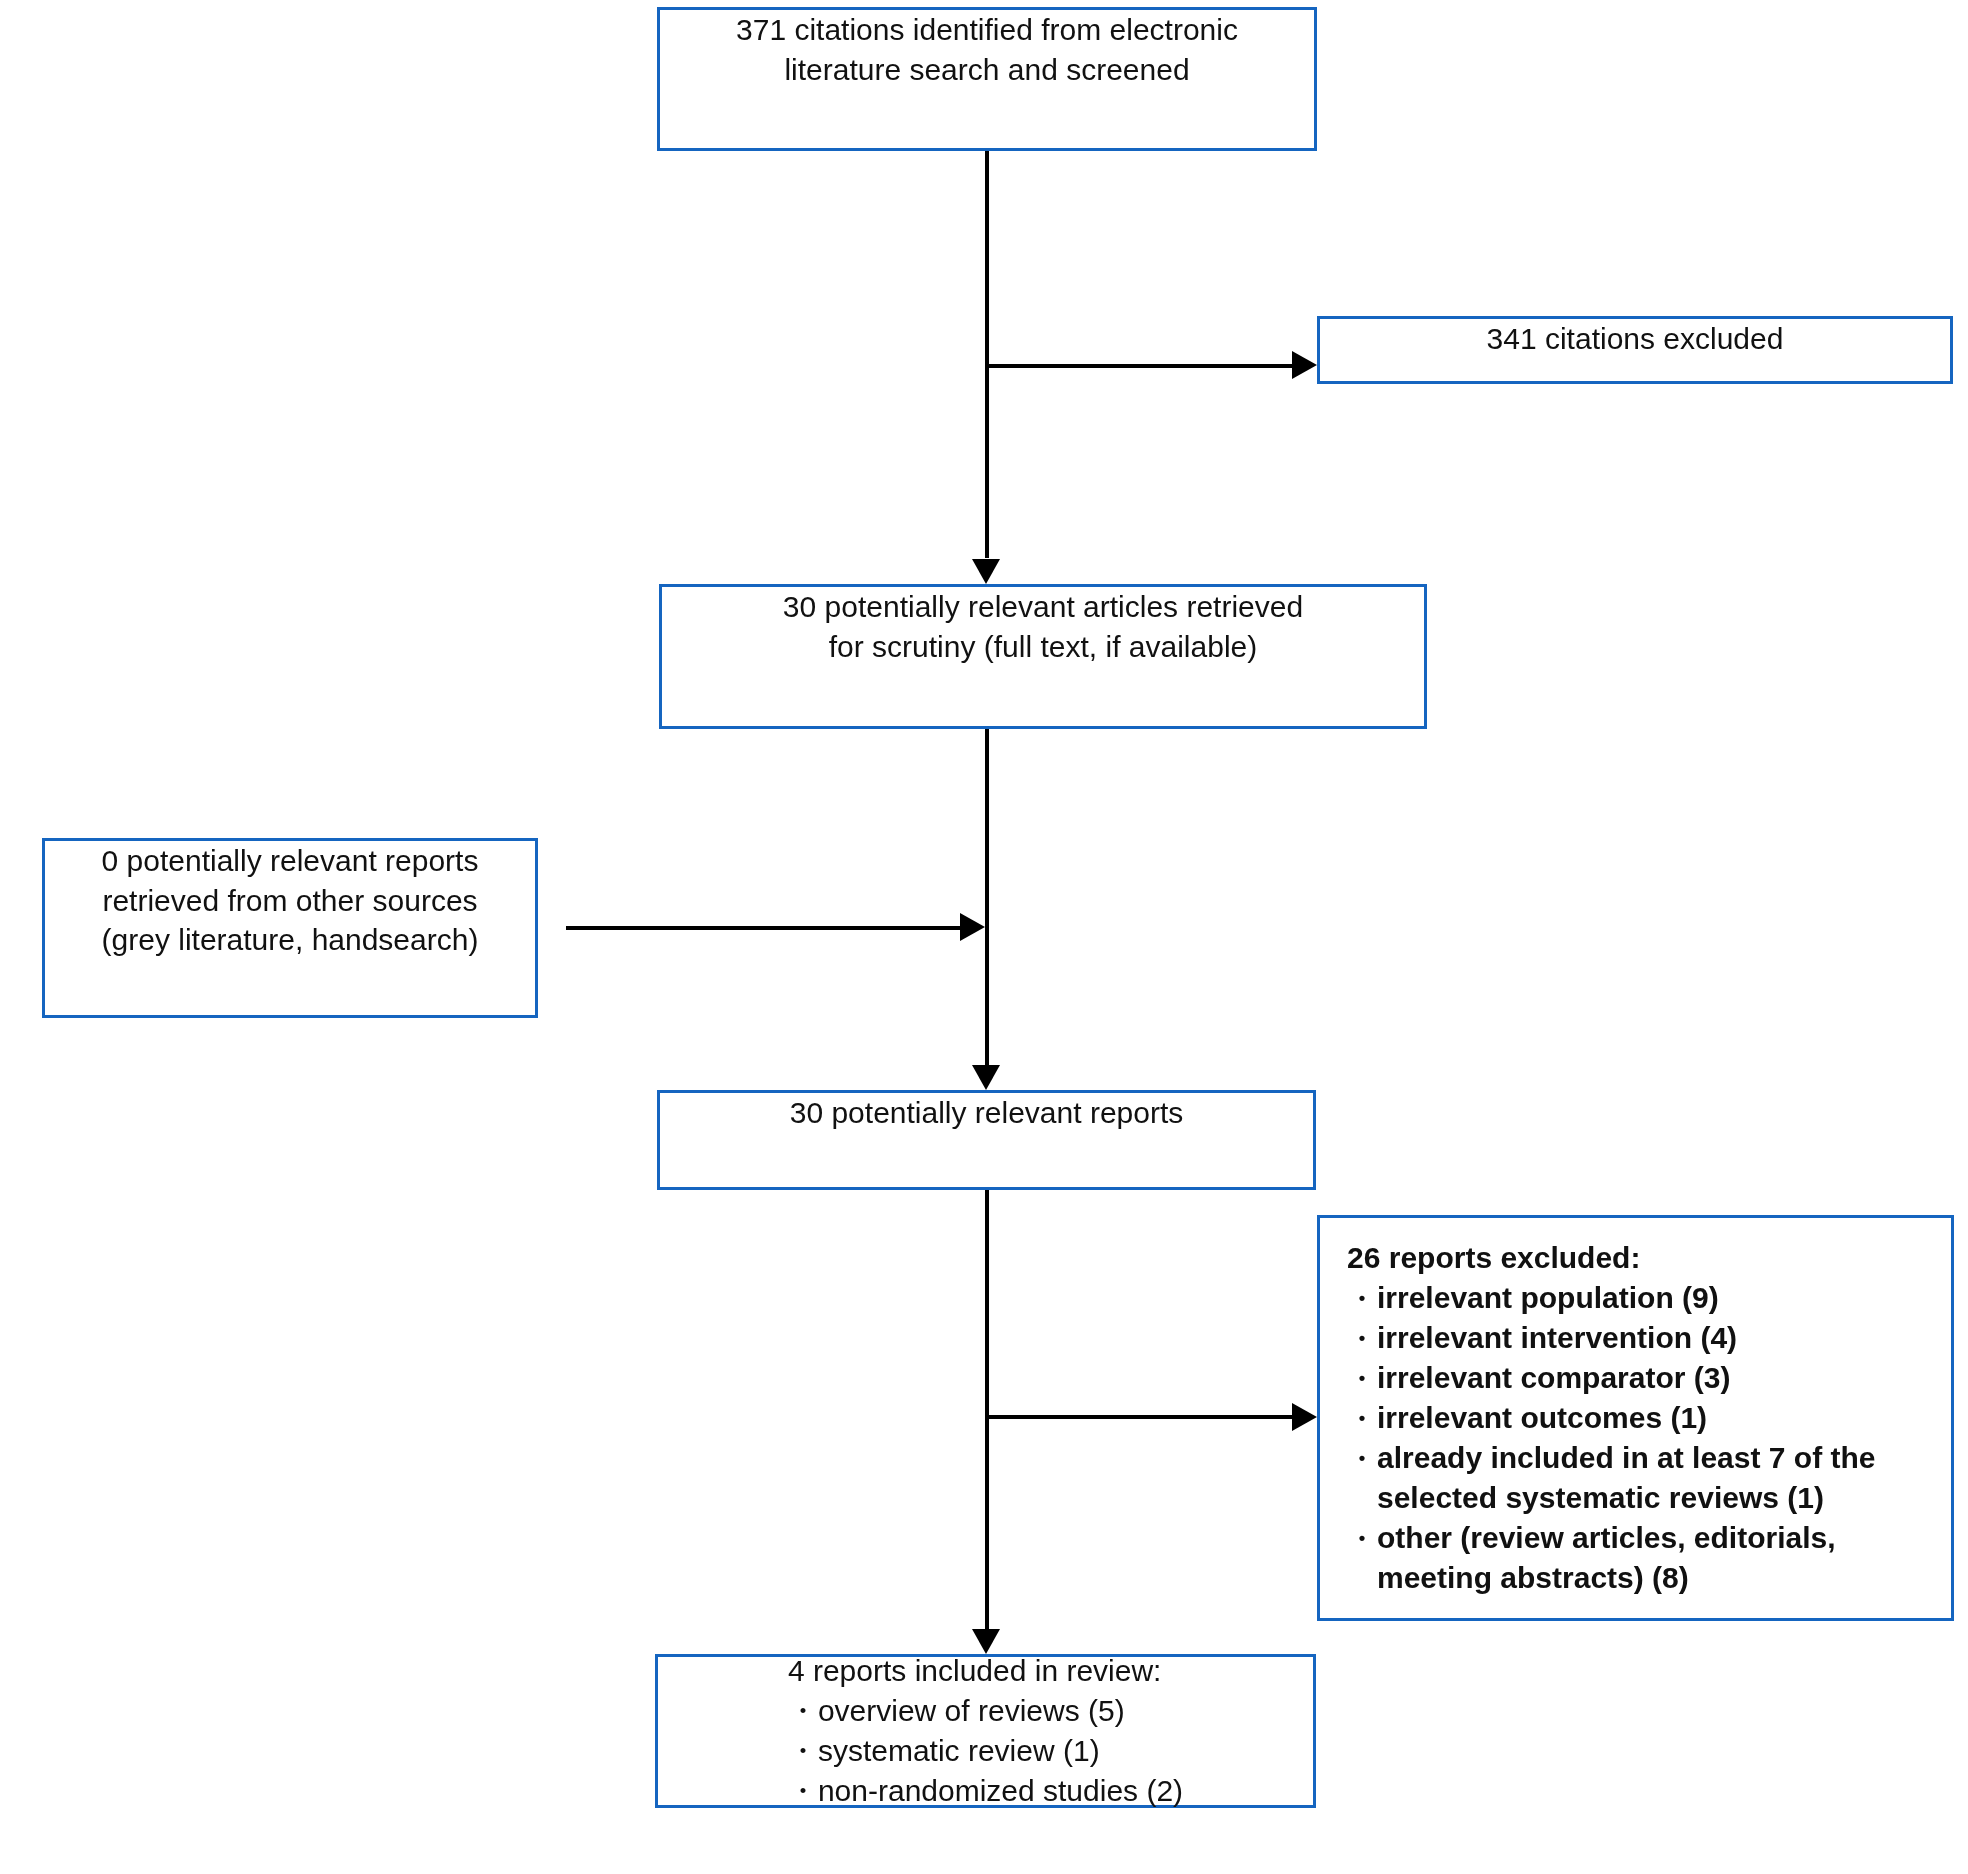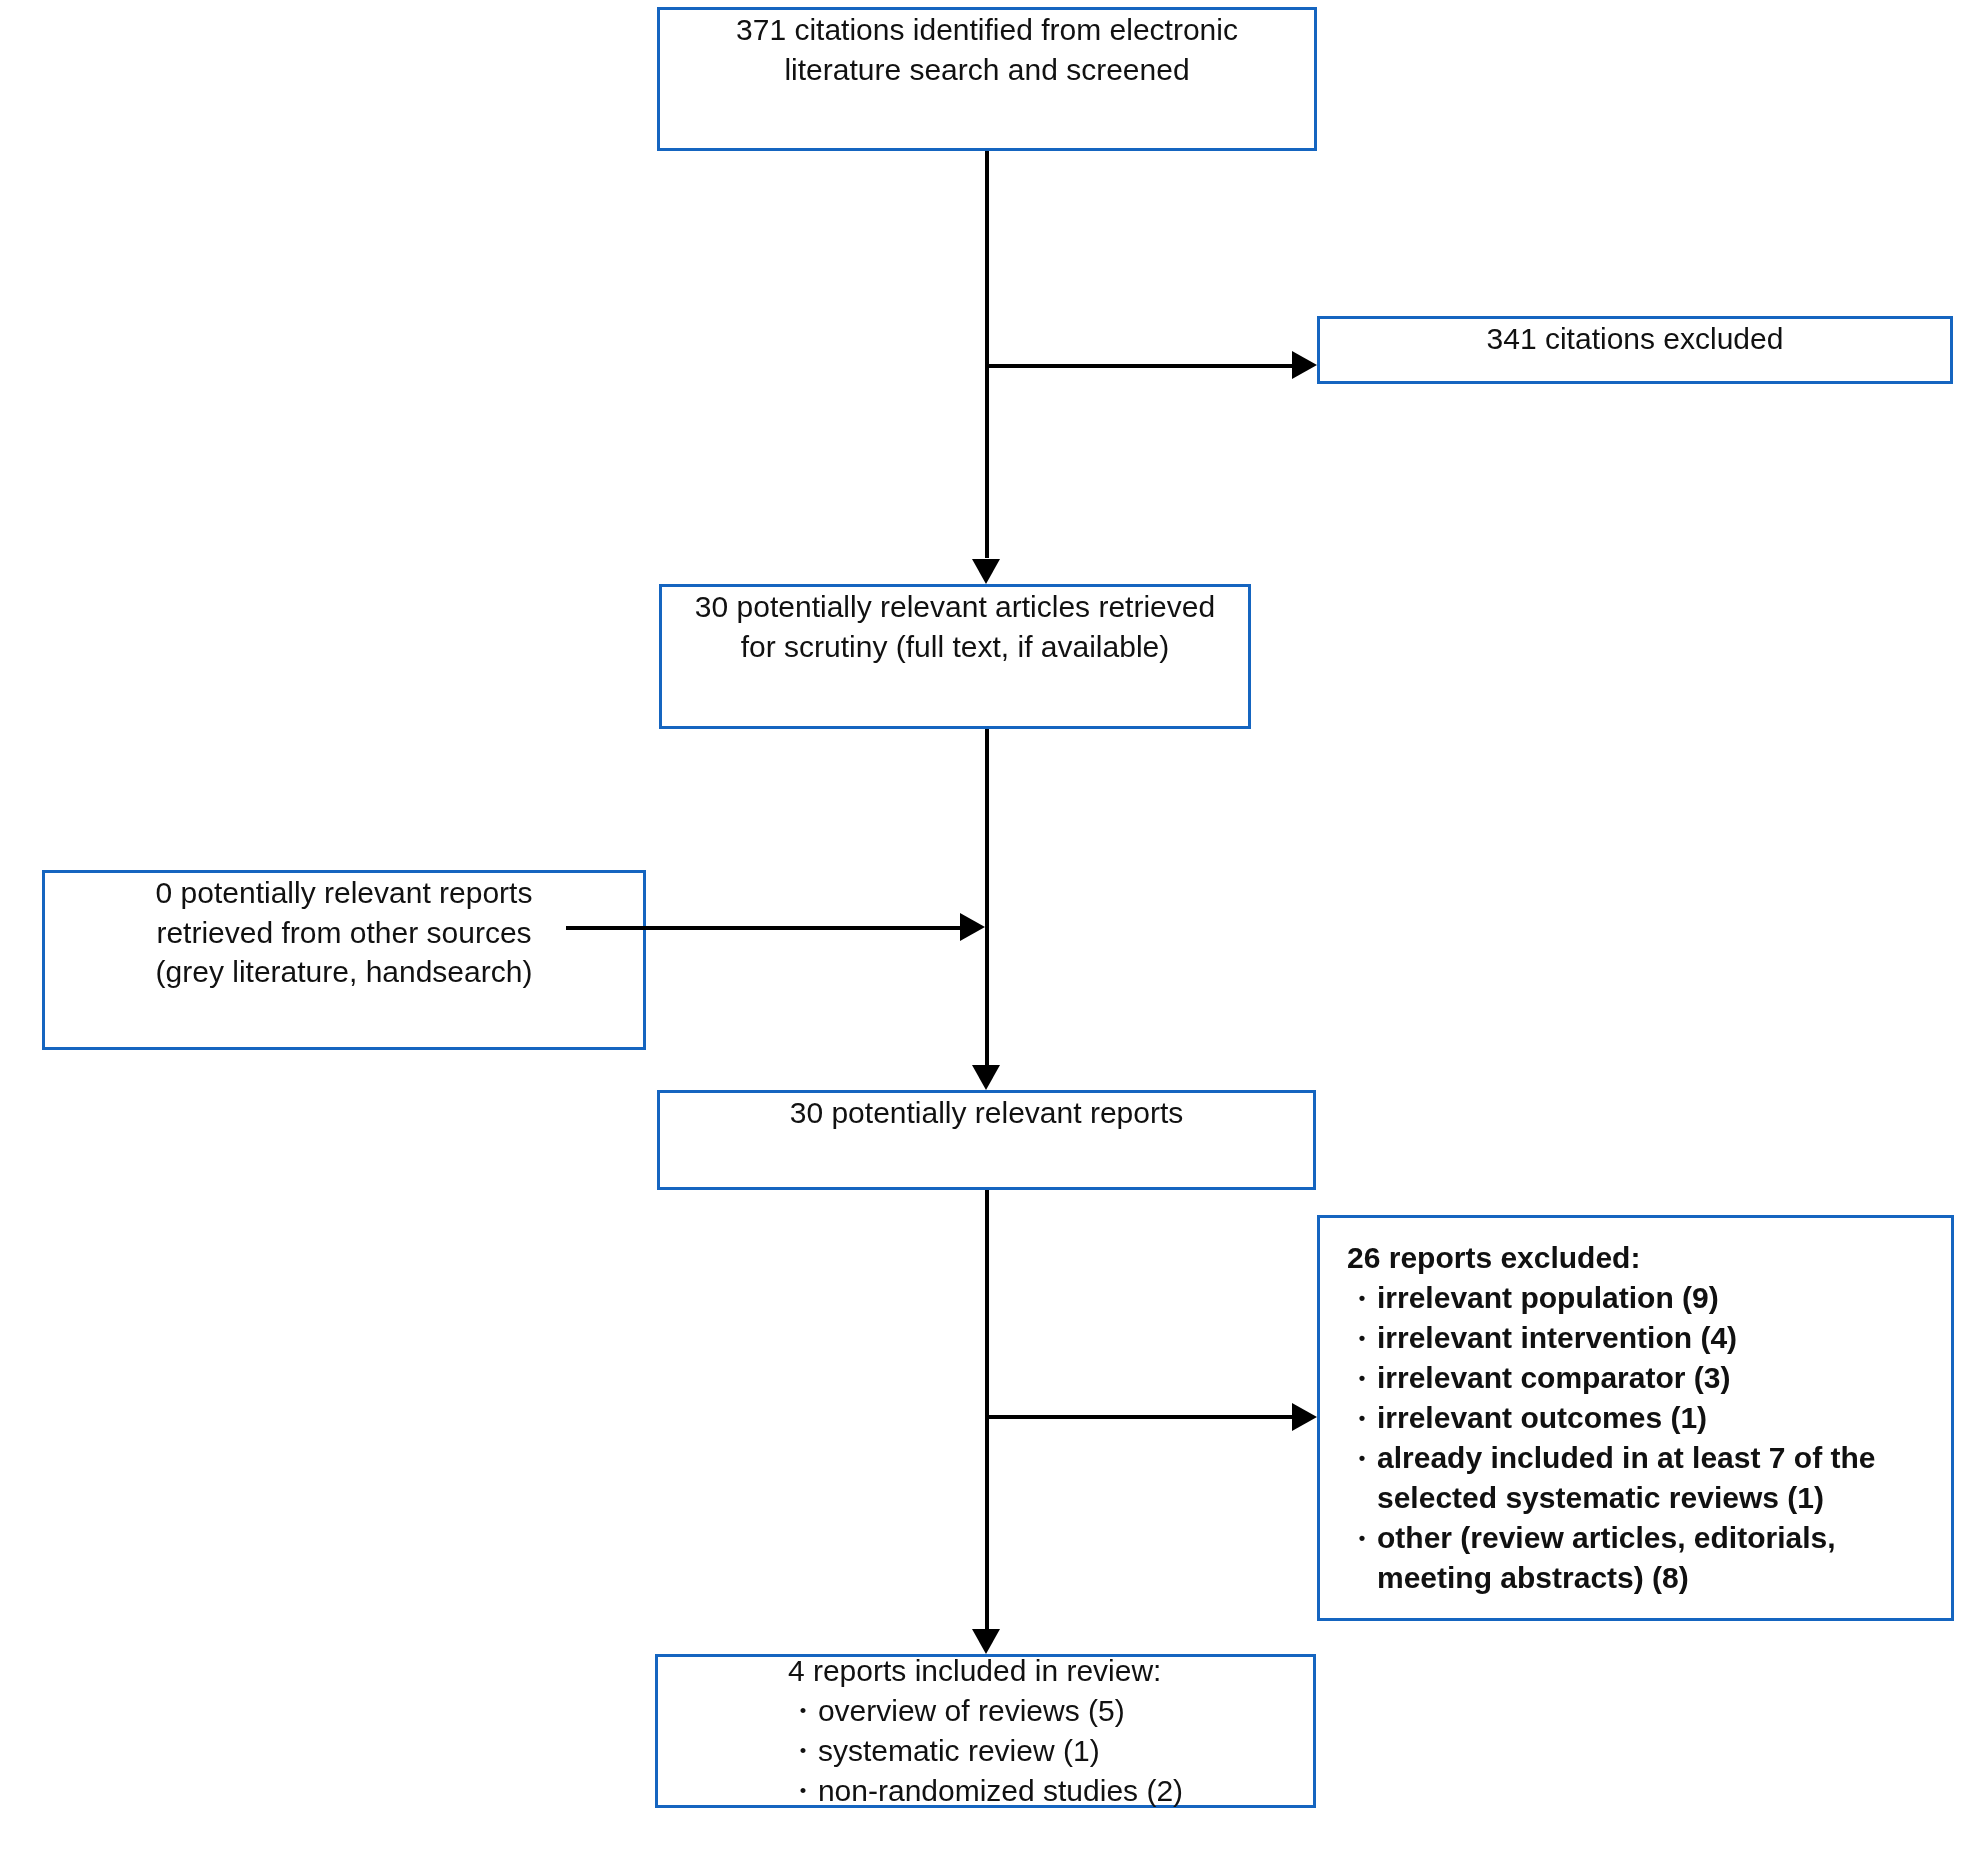--- a/index.html
+++ b/index.html
@@ -99,29 +99,29 @@
   <div class="vline" style="left:985px; top:151px; height:407px;"></div>
   <div class="arrow-down" style="left:972px; top:559px;"></div>
 
   <div class="hline" style="left:986px; top:364px; width:306px;"></div>
   <div class="arrow-right" style="left:1292px; top:351px;"></div>
 
   <div class="box center" style="left:1317px; top:316px; width:636px; height:68px;">
     <span>341 citations excluded</span>
   </div>
 
-  <div class="box center" style="left:659px; top:584px; width:592px; height:145px;">
+  <div class="box center" style="left:659px; top:584px; width:768px; height:145px;">
     <span>30 potentially relevant articles retrieved
 for scrutiny (full text, if available)</span>
   </div>
 
   <div class="vline" style="left:985px; top:729px; height:336px;"></div>
   <div class="arrow-down" style="left:972px; top:1065px;"></div>
 
-  <div class="box center" style="left:42px; top:838px; width:604px; height:180px;margin-top:32px;">
+  <div class="box center" style="left:42px; top:838px; width:496px; height:180px;">
     <span>0 potentially relevant reports
 retrieved from other sources
 (grey literature, handsearch)</span>
   </div>
 
   <div class="hline" style="left:566px; top:926px; width:394px;"></div>
   <div class="arrow-right" style="left:960px; top:913px;"></div>
 
   <div class="box center" style="left:657px; top:1090px; width:659px; height:100px;">
     <span>30 potentially relevant reports</span>

